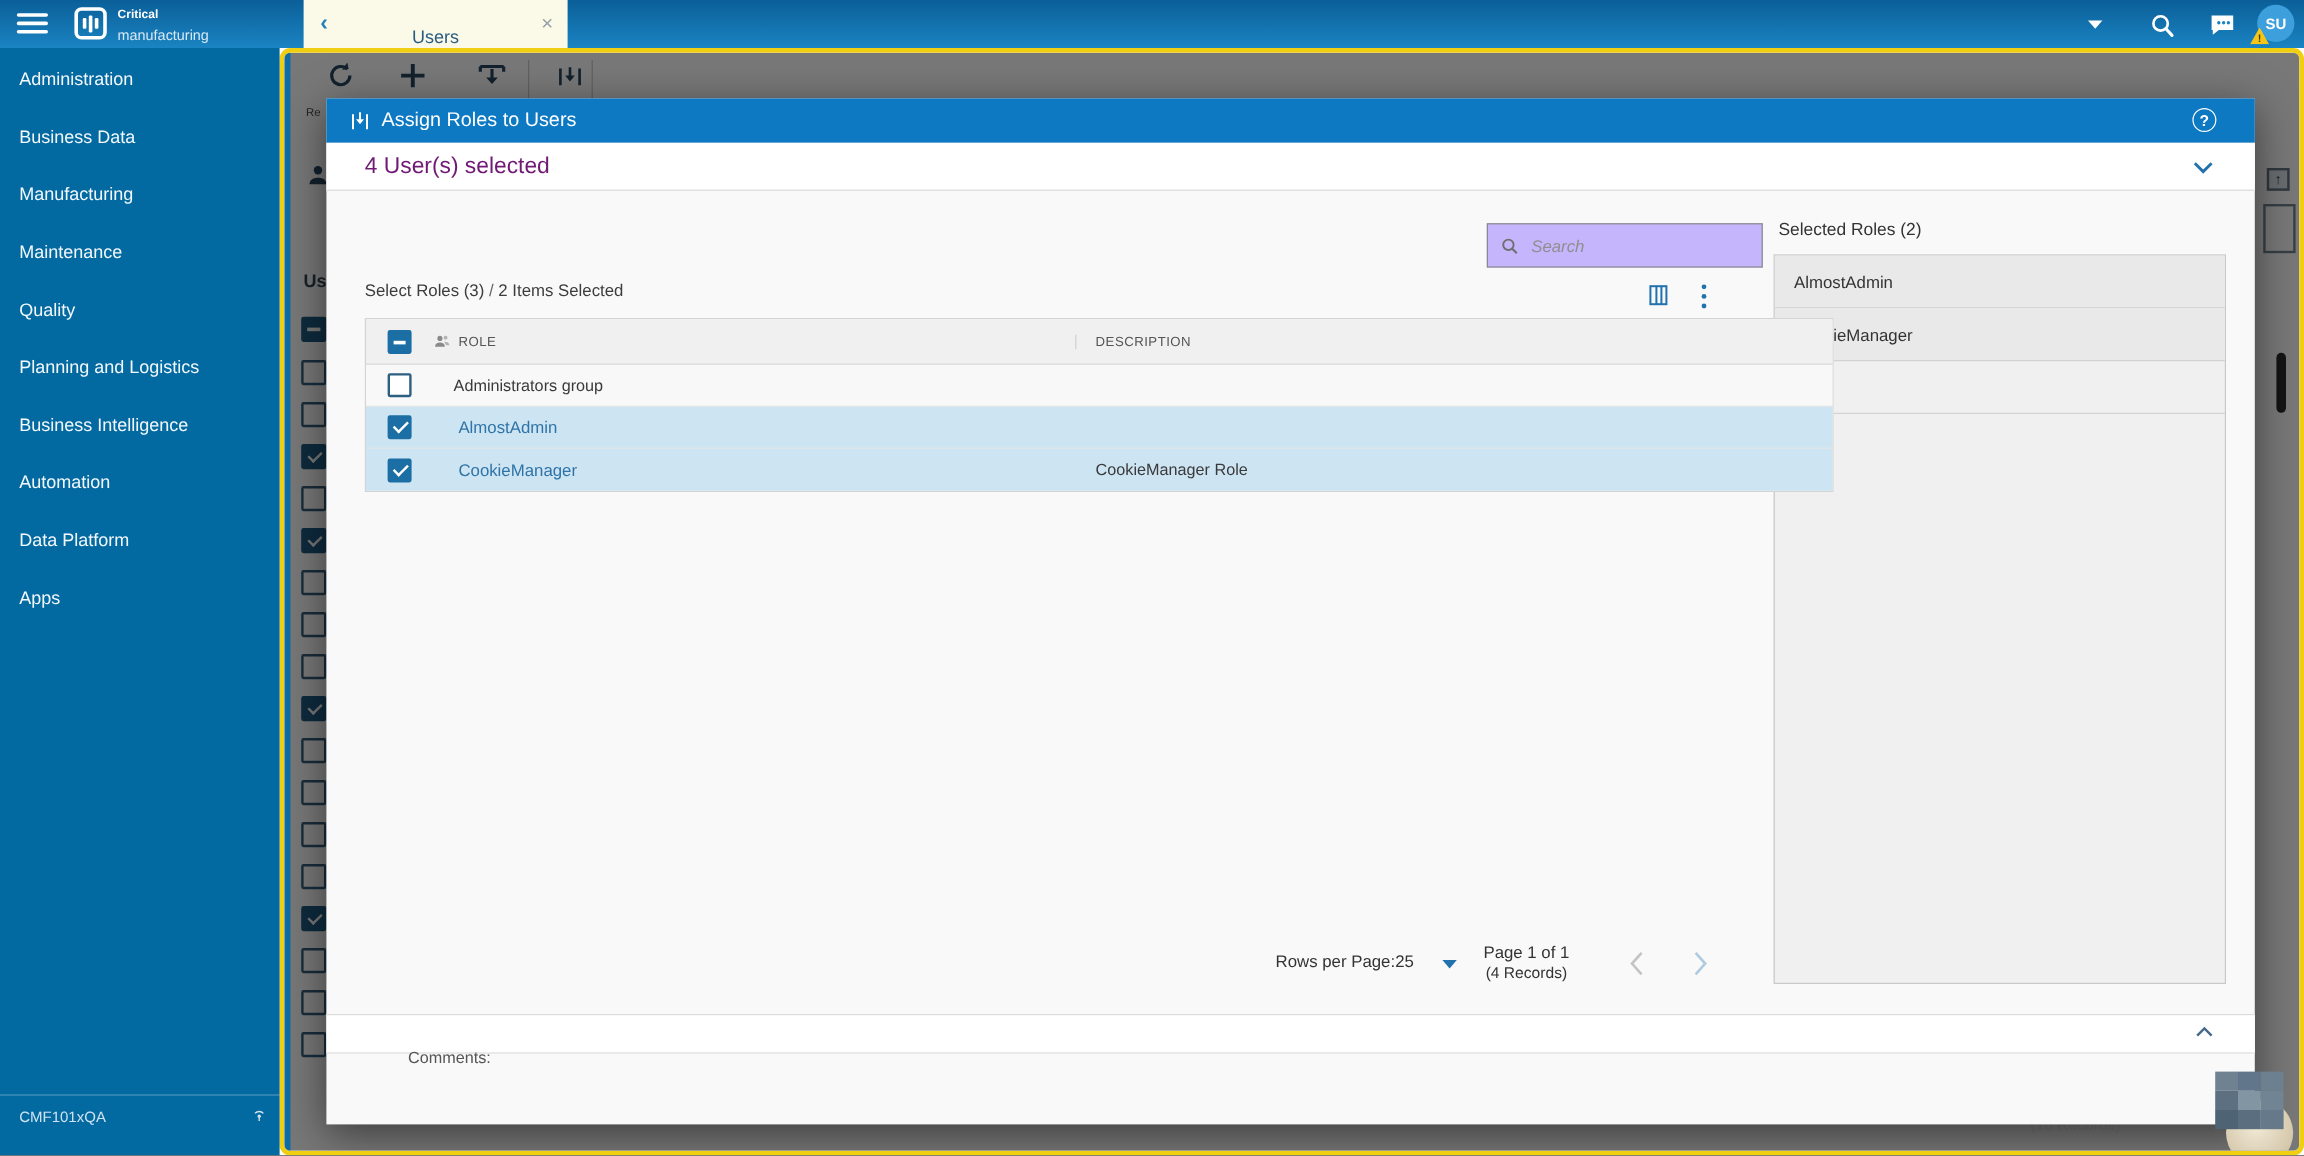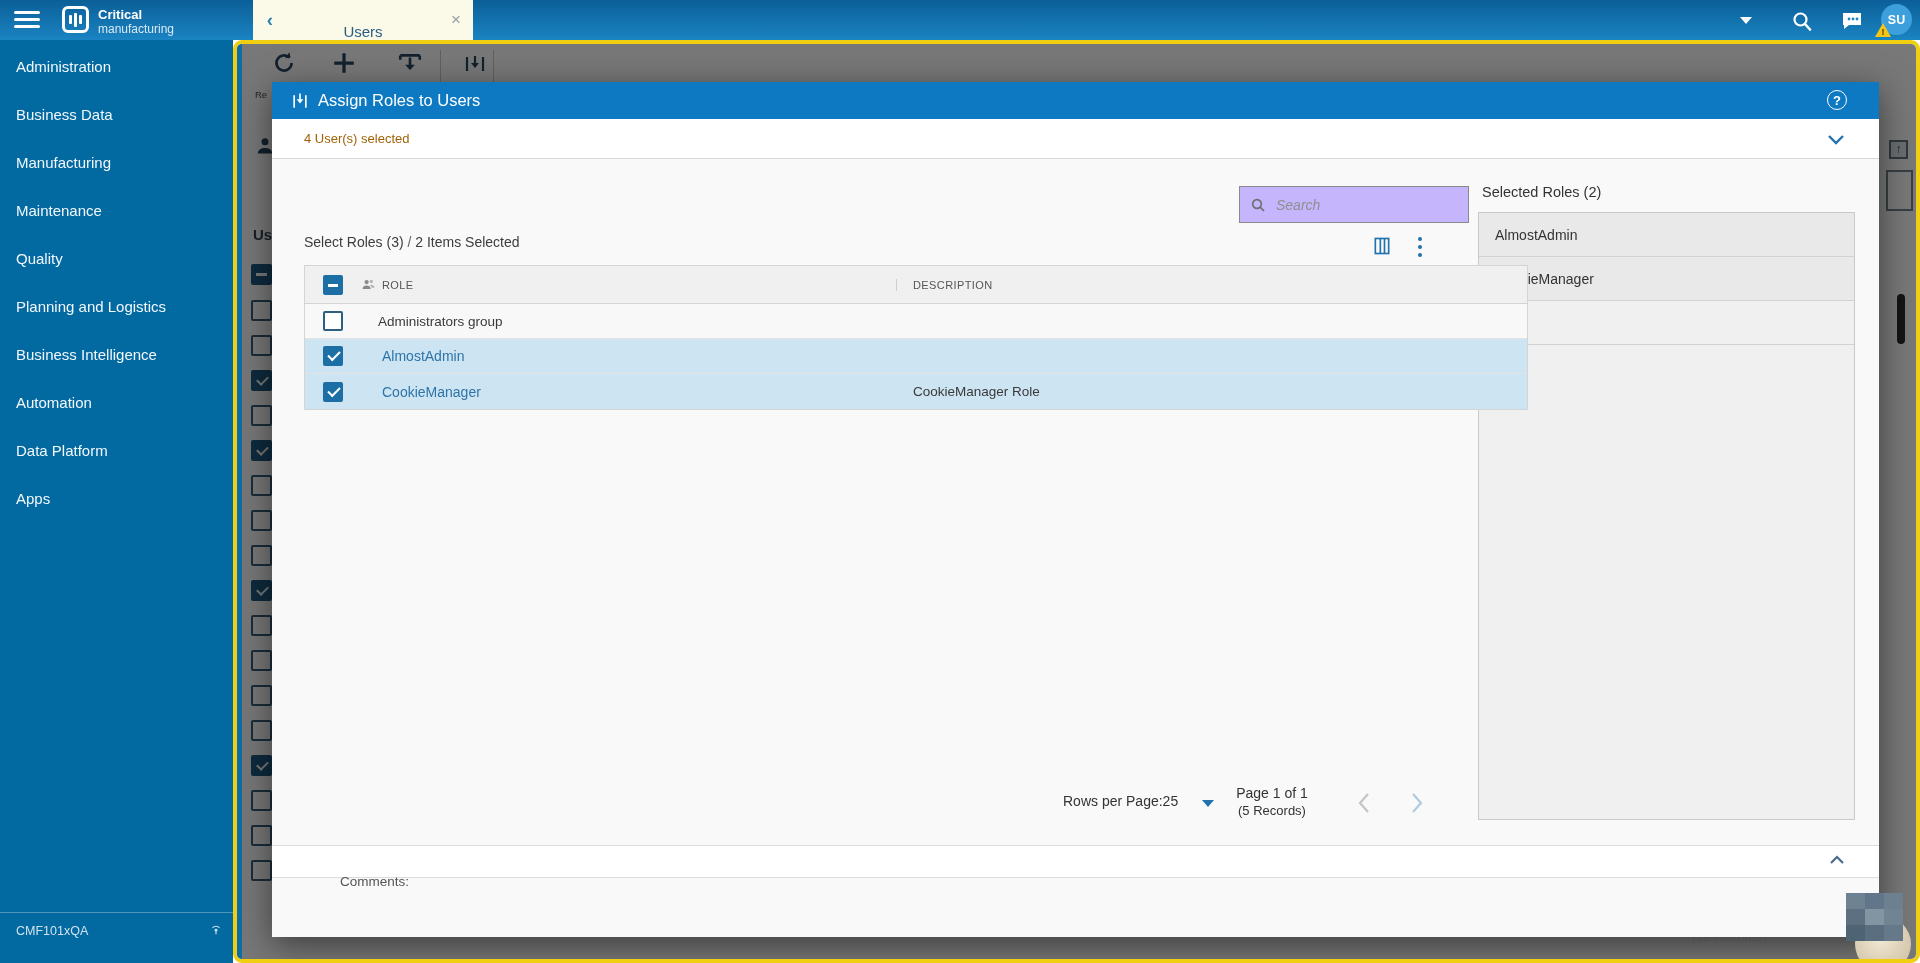--- a/index.html
+++ b/index.html
@@ -8,21 +8,21 @@
          font-family:"Liberation Sans",sans-serif;background:#fff;}
 
   
   .topbar{position:absolute;left:0;top:0;width:1920px;height:40px;
           background:linear-gradient(180deg,#0b5f98 0%,#1a84c2 100%);z-index:6;}
   .hamburger{position:absolute;left:14px;top:11px;width:26px;height:18px;cursor:pointer;}
   .hamburger i{display:block;height:3px;background:#fff;border-radius:2px;margin-bottom:4px;}
   .logo-box{position:absolute;left:62px;top:6px;width:27px;height:27px;border:3px solid #fff;
             border-radius:6px;display:flex;align-items:center;justify-content:center;gap:2px;}
   .logo-box i{display:block;width:3px;background:#fff;border-radius:1px;}
-  .logo-t1{position:absolute;left:98px;top:7px;color:#fff;font-size:13px;font-weight:bold;}
+  .logo-t1{position:absolute;left:98px;top:7px;color:#fff;font-size:10px;font-weight:bold;}
   .logo-t2{position:absolute;left:98px;top:22px;color:#d9e8f4;font-size:12px;}
   .tab{position:absolute;left:253px;top:0;width:220px;height:40px;background:#fbf9e7;
        display:flex;align-items:flex-end;justify-content:center;}
   .tab-back{position:absolute;left:255px;top:0;width:30px;height:40px;color:#2980b9;font-size:19px;
             display:flex;align-items:center;justify-content:center;font-weight:bold;}
   .tab-label{color:#2a5d84;font-size:15px;}
   .tab-close{position:absolute;right:12px;top:0;height:40px;display:flex;align-items:center;
              color:#95a0a6;font-size:17px;}
   .tb-caret{position:absolute;left:1740px;top:17px;width:0;height:0;
             border-left:6px solid transparent;border-right:6px solid transparent;border-top:7px solid #fff;}
@@ -70,21 +70,21 @@
   
   .modal{position:absolute;left:35px;top:38px;width:1607px;height:855px;background:#f9f9f9;
          z-index:4;box-shadow:0 8px 32px rgba(0,0,0,.5);}
   .m-head{position:absolute;left:0;top:0;width:100%;height:37px;background:#0d79c3;color:#fff;
           display:flex;align-items:center;}
   .m-title{font-size:16.5px;margin-left:8px;}
   .m-help{position:absolute;right:32px;top:8px;width:20px;height:20px;border:1.6px solid #fff;
           border-radius:50%;color:#fff;font-size:13px;font-weight:bold;text-align:center;line-height:19px;}
   .m-summary{position:absolute;left:0;top:37px;width:100%;height:40px;background:#fff;
              border-bottom:1px solid #d9d9d9;display:flex;align-items:center;}
-  .m-summary span{margin-left:32px;font-size:13px;color:#a16207;}
+  .m-summary span{margin-left:32px;font-size:19px;color:#701a75;}
   .sum-chev{position:absolute;right:34px;top:15px;}
 
   .search-box{position:absolute;left:967px;top:104px;width:230px;height:37px;background:#c4b5fd;
               border:1px solid #8a8a8a;display:flex;align-items:center;padding:0 10px;}
   .search-box input{border:0;outline:0;width:140px;font-size:14px;font-style:italic;color:#555;
               font-family:"Liberation Sans",sans-serif;background:transparent;margin-left:8px;}
   .search-box input::placeholder{color:#8f8f8f;}
 
   .sel-roles-title{position:absolute;left:1210px;top:102px;font-size:14.5px;color:#333;}
   .sel-panel{position:absolute;left:1206px;top:130px;width:377px;height:608px;background:#f0f0f0;
@@ -357,21 +357,21 @@
               <span class="role-link" style="margin-left:21px">CookieManager</span>
             </div>
           <div class="cell-desc">CookieManager Role</div>
         </div>
       </div>
 
       <div class="pg-rpp">Rows per Page:25</div>
       <div class="pg-caret"></div>
       <div class="pg-info">
         <div class="l1">Page 1 of 1</div>
-        <div class="l2">(5 Records)</div>
+        <div class="l2">(4 Records)</div>
       </div>
       <svg class="pg-prev" width="14" height="22" viewBox="0 0 14 22">
         <polyline points="11,2 3,11 11,20" fill="none" stroke="#c4c4c4" stroke-width="2.2"></polyline>
       </svg>
       <svg class="pg-next" width="14" height="22" viewBox="0 0 14 22">
         <polyline points="3,2 11,11 3,20" fill="none" stroke="#aecbe0" stroke-width="2.2"></polyline>
       </svg>
 
       <div class="m-comments">
         <span>Comments:</span>

